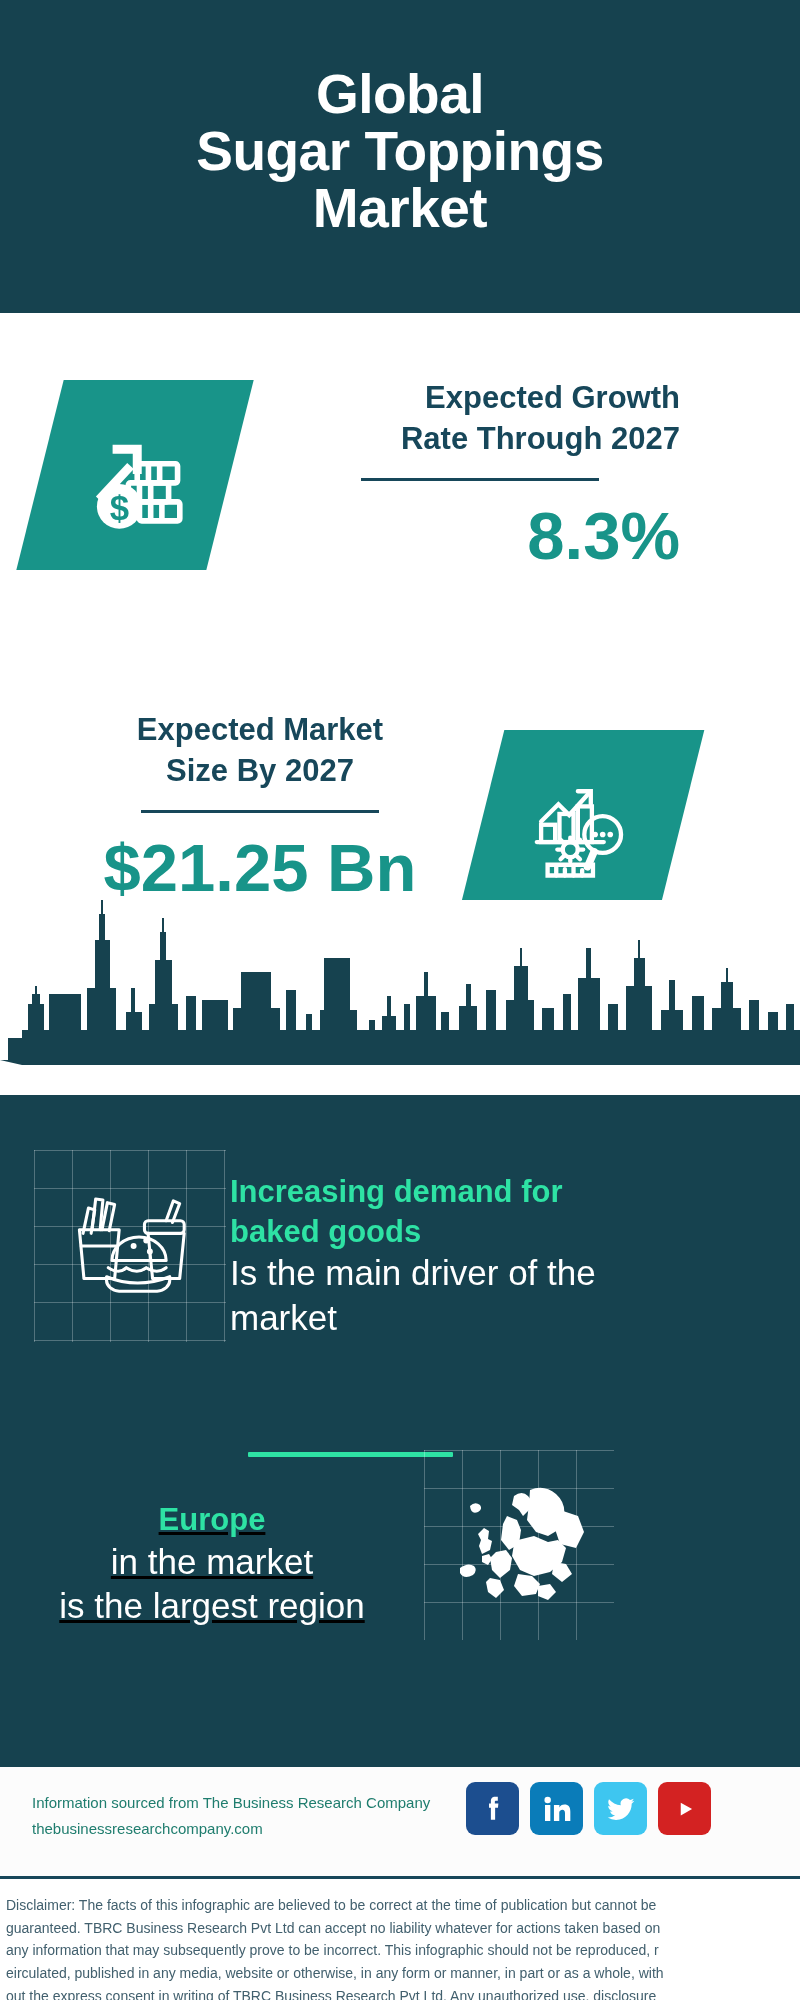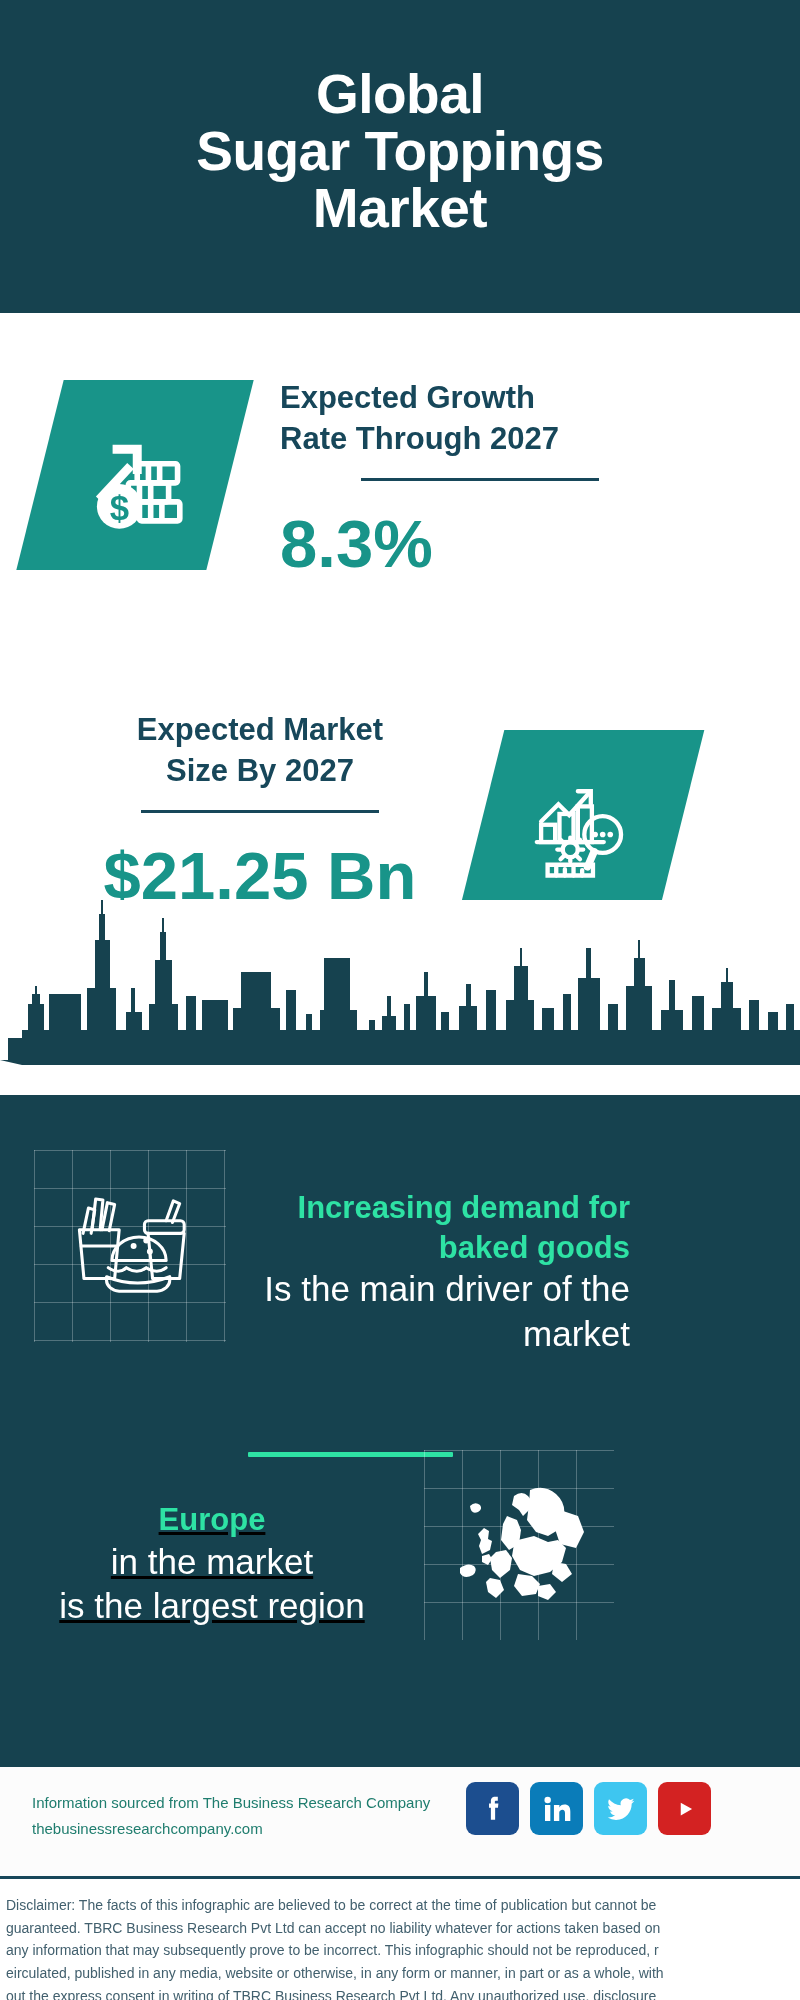--- a/index.html
+++ b/index.html
@@ -37,31 +37,31 @@
   }
   .para-inner {
     position:absolute; inset:0;
     transform:skewX(14deg);
     display:flex; align-items:center; justify-content:center;
   }
 
   
   .badge-growth { left:40px; top:380px; width:190px; height:190px; }
   .growth-text {
-    position:absolute; left:280px; top:378px; width:400px; text-align:left;
+    position:absolute; left:280px; top:378px; width:400px; text-align:right;
   }
   .kpi-label {
     color:#17475a; font-weight:bold; font-size:31px; line-height:1.32;
   }
   .kpi-rule {
     height:3px; background:#17475a; margin:18px auto 0 auto; width:238px;
   }
   .kpi-value {
     color:#189489; font-weight:bold; font-size:67px; line-height:1.1;
-    margin-top:26px;
+    margin-top:18px;
   }
 
   
   .size-text {
     position:absolute; left:60px; top:710px; width:400px; text-align:center;
   }
   .badge-size { left:480px; top:730px; width:200px; height:195px; }
 
   
   .dark-body {
@@ -82,21 +82,21 @@
     background-size:38px 38px;
   }
   .grid-food { left:34px; top:1150px; width:192px; height:192px; }
   .grid-map  { left:424px; top:1450px; width:190px; height:190px; }
 
   .food-icon { position:absolute; left:66px; top:1190px; width:128px; height:112px; }
   .map-icon  { position:absolute; left:452px; top:1482px; width:140px; height:130px; }
 
   
   .driver-text {
-    position:absolute; left:230px; top:1172px; width:400px; text-align:right;margin-top:16px;
+    position:absolute; left:230px; top:1172px; width:400px; text-align:left;
   }
   .hl {
     color:#2ee2a4; font-weight:bold; font-size:31px; line-height:1.28;
   }
   .sub {
     color:#ffffff; font-weight:normal; font-size:35px; line-height:1.28;
   }
   .green-rule {
     position:absolute; left:248px; top:1452px; width:205px; height:5px;
     background:#2ee2a4; border-radius:1px;

